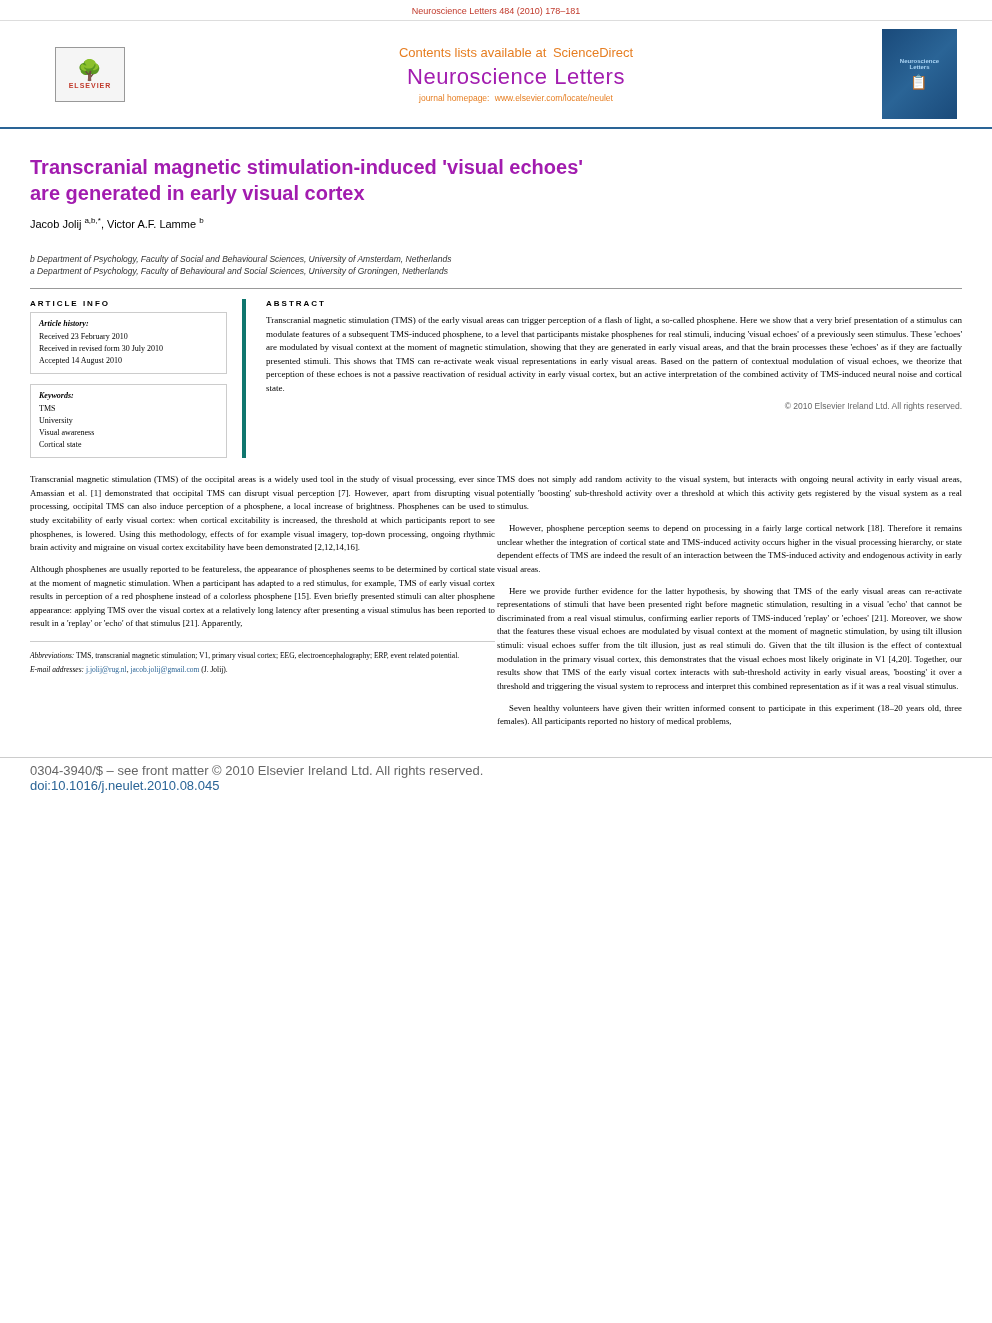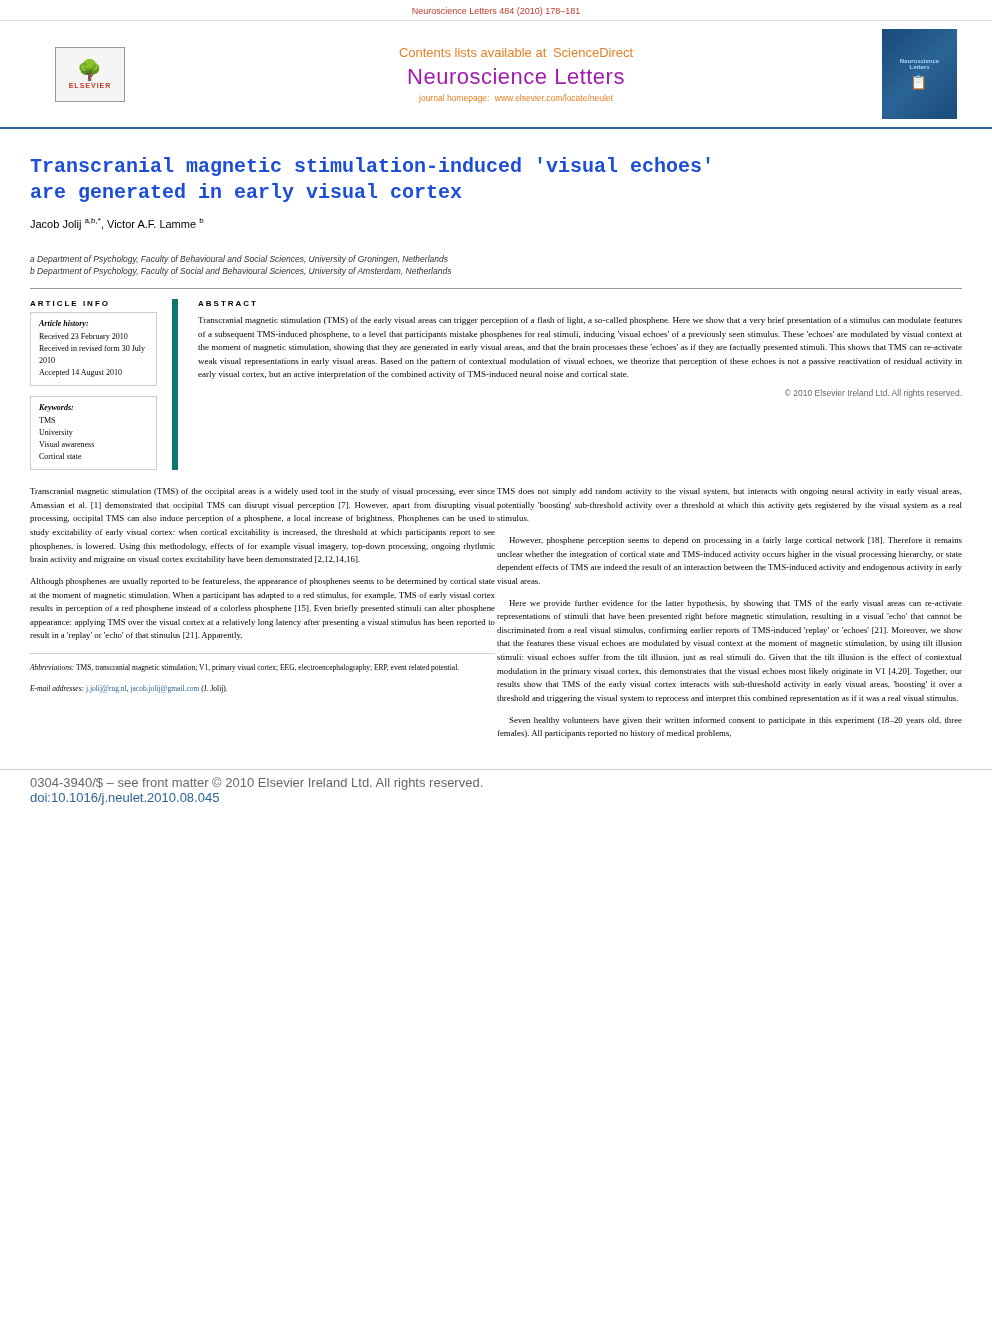--- a/index.html
+++ b/index.html
@@ -130,22 +130,22 @@
 
     
     .main-content {
       padding: 15px 30px 20px;
     }
 
     
     .article-title {
       font-size: 20px;
       font-weight: bold;
-      color: #1d4ed8;
-      font-family: Liberation Mono, monospace;
+      color: #a21caf;
+      font-family: Liberation Sans, sans-serif;
       line-height: 1.3;
       margin-bottom: 10px;
       margin-top: 10px;
     }
 
     
     .authors {
       font-size: 11px;
       color: #000;
       margin-bottom: 23px;
@@ -179,23 +179,23 @@
     }
 
     
     .two-col {
       display: flex;
       gap: 20px;
       margin-top: 10px;
     }
 
     .col-left {
-      width: 148px;
+      width: 216px;
       flex-shrink: 0;
-      border-right: 6px solid #0f766e;
+      border-right: 4px solid #0f766e;
       padding-right: 15px;
     }
 
     .col-right {
       flex: 1;
     }
 
     
     .section-label {
       font-size: 8px;
@@ -359,24 +359,24 @@
 
   <div class="authors">
     <span>Jacob Jolij</span>
     <sup>a,b,*</sup>,
     <span> Victor A.F. Lamme</span>
     <sup>b</sup>
   </div>
 
   <div class="affiliations">
     <div class="affil-line">
+      <span>b Department of Psychology, Faculty of Social and Behavioural Sciences, University of Amsterdam, Netherlands</span>
+    </div>
+    <div class="affil-line">
       <span>a Department of Psychology, Faculty of Behavioural and Social Sciences, University of Groningen, Netherlands</span>
-    </div>
-    <div class="affil-line">
-      <span>b Department of Psychology, Faculty of Social and Behavioural Sciences, University of Amsterdam, Netherlands</span>
     </div>
   </div>
 
   <hr class="divider">
 
   <div class="two-col">
 
     <div class="col-left">
       <div class="section-label">Article Info</div>
 
@@ -411,21 +411,21 @@
       </p>
       <p>
         Although phosphenes are usually reported to be featureless, the appearance of phosphenes seems to be determined by cortical state at the moment of magnetic stimulation. When a participant has adapted to a red stimulus, for example, TMS of early visual cortex results in perception of a red phosphene instead of a colorless phosphene [15]. Even briefly presented stimuli can alter phosphene appearance: applying TMS over the visual cortex at a relatively long latency after presenting a visual stimulus has been reported to result in a 'replay' or 'echo' of that stimulus [21]. Apparently,
       </p>
 
       <div class="footnote-area">
         <div class="footnote-text">
           <span class="fn-label"></span>
           <em>Abbreviations:</em> TMS, transcranial magnetic stimulation; V1, primary visual cortex; EEG, electroencephalography; ERP, event related potential.
         </div>
-        <div class="footnote-text" style="margin-top:10px;">
+        <div class="footnote-text" style="margin-top:3px;">
           <em>E-mail addresses:</em> <span style="color:#2a6496;">j.jolij@rug.nl</span>, <span style="color:#2a6496;">jacob.jolij@gmail.com</span> (J. Jolij).
         </div>
       </div>
     </div>
 
     <div class="body-col">
       <p>
         TMS does not simply add random activity to the visual system, but interacts with ongoing neural activity in early visual areas, potentially 'boosting' sub-threshold activity over a threshold at which this activity gets registered by the visual system as a real stimulus.
       </p>
       <p class="indent">

